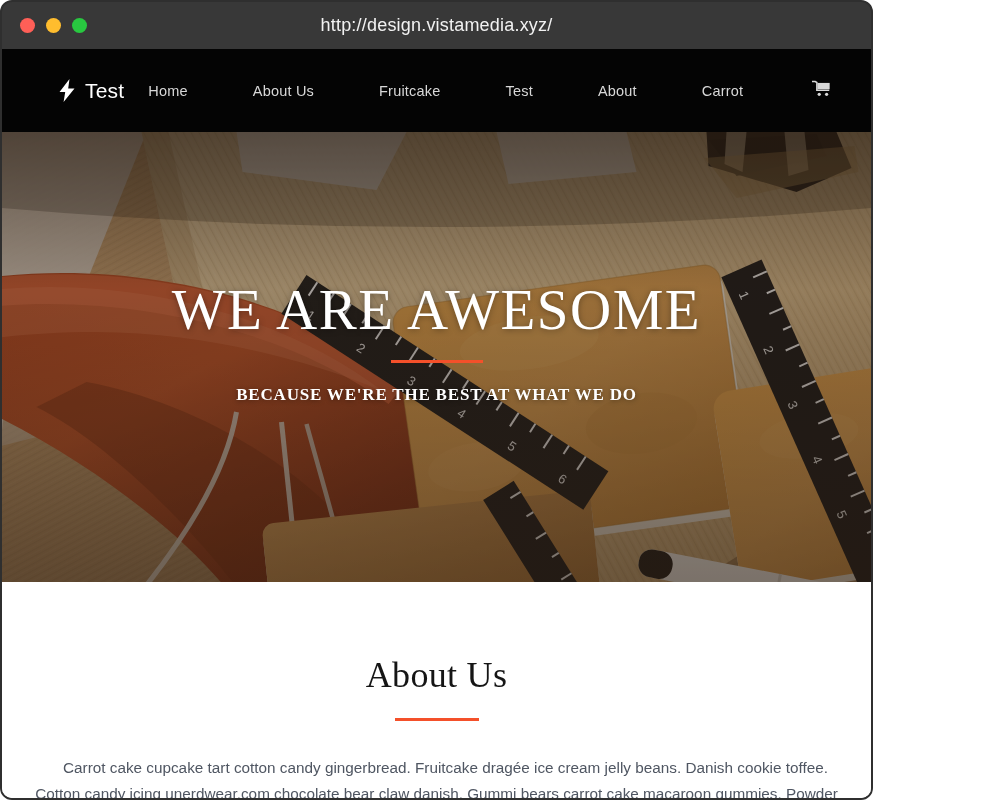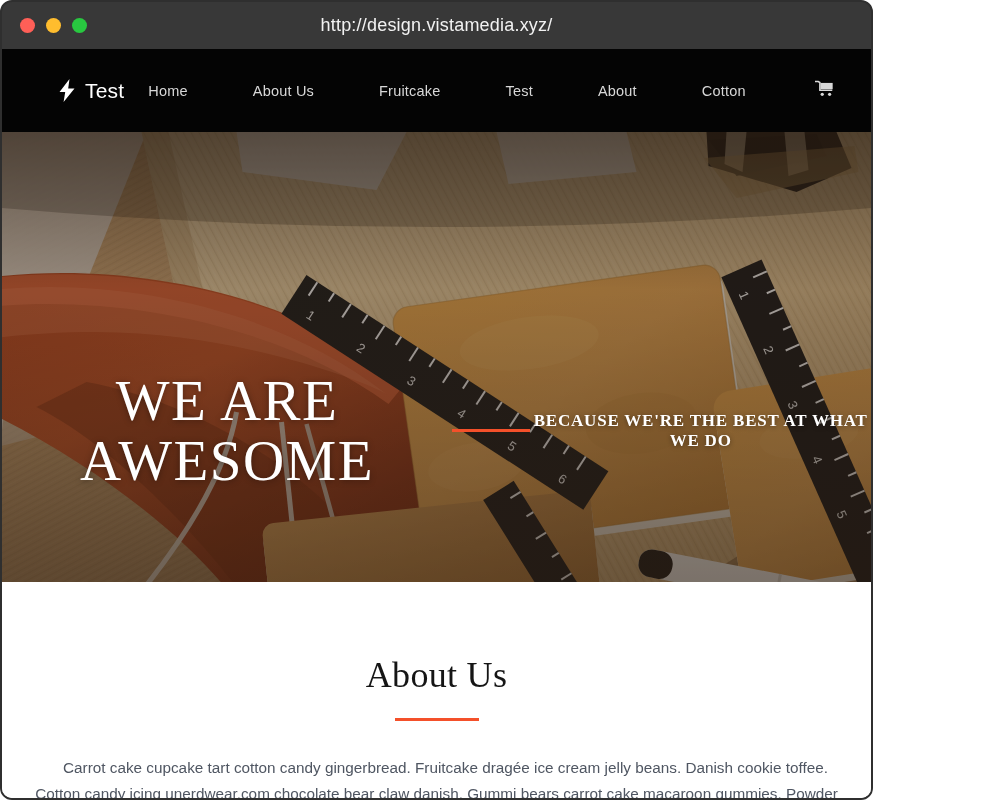--- a/index.html
+++ b/index.html
@@ -146,20 +146,21 @@
   }
   .hero-shade {
     position: absolute;
     inset: 0;
     background: rgba(40, 26, 16, 0.30);
   }
   .hero-inner {
     position: absolute;
     inset: 0;
     display: flex;
+    flex-direction: column;
     align-items: center;
     justify-content: flex-start;
     padding-top: 148px;
     text-align: center;
   }
   .hero-title {
     color: #ffffff;
     font-family: "Liberation Serif", "DejaVu Serif", serif;
     font-size: 57px;
     font-weight: 400;
@@ -251,21 +252,21 @@
         <li>
           <a class="nav-link" href="#">Fruitcake</a>
         </li>
         <li>
           <a class="nav-link" href="#">Test</a>
         </li>
         <li>
           <a class="nav-link" href="#">About</a>
         </li>
         <li>
-          <a class="nav-link" href="#">Cotton</a>
+          <a class="nav-link" href="#">Carrot</a>
         </li>
         <li class="nav-cart">
           <span>
             <svg width="19" height="18" viewBox="0 0 20 18" aria-hidden="true">
               <path d="M0.6 1.2 H3.4 L5.1 2.2 V10.4 H17.4" fill="none" stroke="#d8d8d8" stroke-width="1.6" stroke-linecap="square"></path>
               <rect x="5.6" y="2.6" width="13" height="6.6" fill="#d8d8d8"></rect>
               <circle cx="7.6" cy="14.6" r="1.7" fill="#d8d8d8"></circle>
               <circle cx="15.4" cy="14.6" r="1.7" fill="#d8d8d8"></circle>
             </svg>
           </span>

